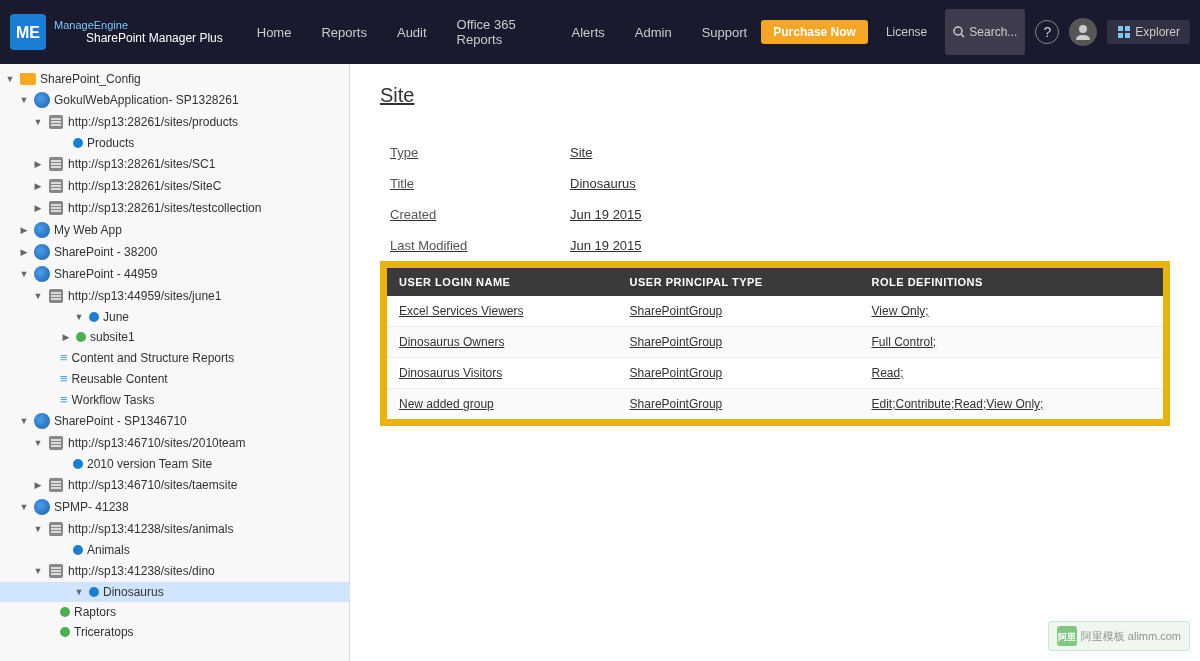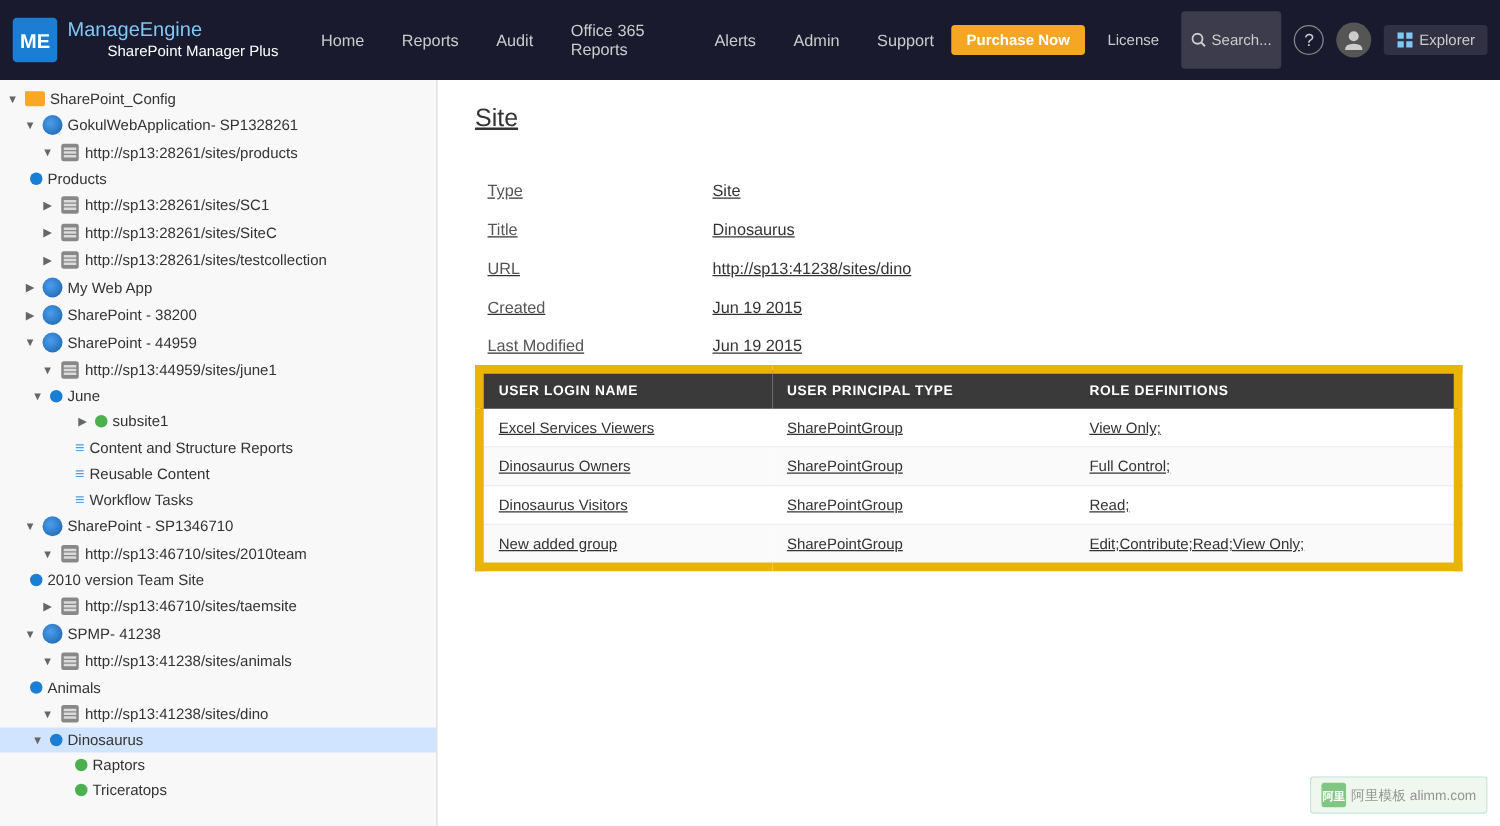--- a/index.html
+++ b/index.html
@@ -129,21 +129,21 @@
       cursor: pointer;
       white-space: nowrap;
       font-size: 12px;
       color: #333;
     }
     .tree-item.selected { background: #d0e4ff; }
 
     .indent-0 { padding-left: 4px; }
     .indent-1 { padding-left: 18px; }
     .indent-2 { padding-left: 32px; }
-    .indent-3 { padding-left: 24px; }
+    .indent-3 { padding-left: 73px; }
     .indent-4 { padding-left: 60px; }
 
     .icon-expand {
       width: 12px;
       height: 12px;
       display: inline-flex;
       align-items: center;
       justify-content: center;
       font-size: 9px;
       color: #666;
@@ -269,21 +269,21 @@
 </head>
 <body>
 
 <div id="header">
   <div id="logo-area">
     <svg id="logo-icon" width="36" height="36" viewBox="0 0 36 36">
       <rect width="36" height="36" rx="4" fill="#1a7fd4"></rect>
       <text x="18" y="24" text-anchor="middle" font-size="16" font-weight="bold" fill="#fff">ME</text>
     </svg>
     <div>
-      <div style="color:#7ec8f7;font-size:16px;">ManageEngine</div>
+      <div style="color:#7ec8f7;font-size:11px;">ManageEngine</div>
       <div style="color:#fff;font-size:12px;font-weight:normal;margin-left:32px;">SharePoint Manager Plus</div>
     </div>
   </div>
 
   <nav id="nav">
     <div class="nav-item">Home</div>
     <div class="nav-item">Reports</div>
     <div class="nav-item">Audit</div>
     <div class="nav-item">Office 365 Reports</div>
     <div class="nav-item">Alerts</div>
@@ -531,24 +531,20 @@
 
     <table class="detail-table">
       <tbody>
           <tr>
         <td class="label-col">Type</td>
         <td class="value-col">Site</td>
       </tr>
       <tr>
         <td class="label-col">Title</td>
         <td class="value-col">Dinosaurus</td>
-      </tr>
-      <tr>
-        <td class="label-col">URL</td>
-        <td class="value-col">http://sp13:41238/sites/dino</td>
       </tr>
       <tr>
         <td class="label-col">Created</td>
         <td class="value-col">Jun 19 2015</td>
       </tr>
       <tr>
         <td class="label-col">Last Modified</td>
         <td class="value-col">Jun 19 2015</td>
       </tr>
     </tbody>

